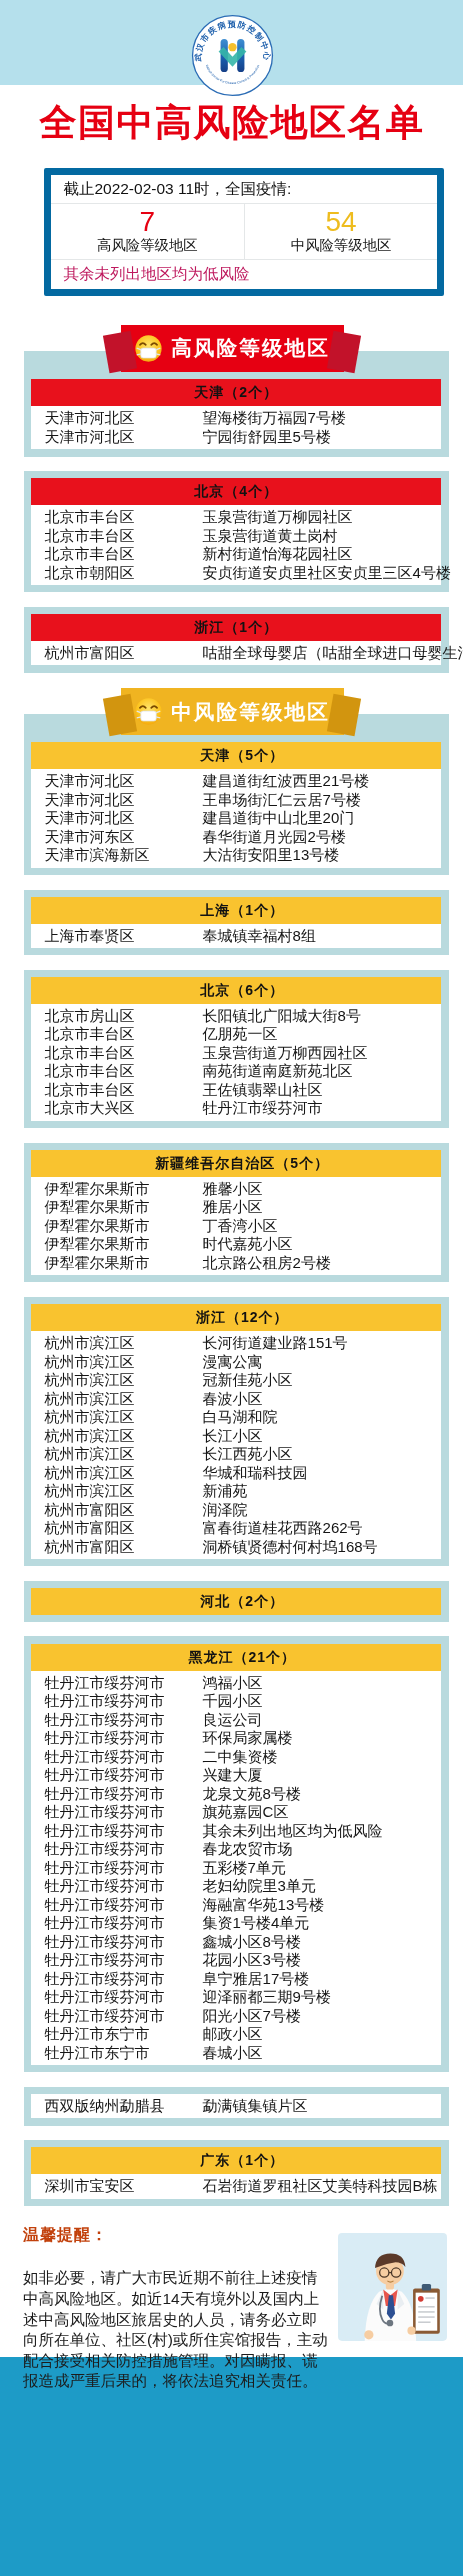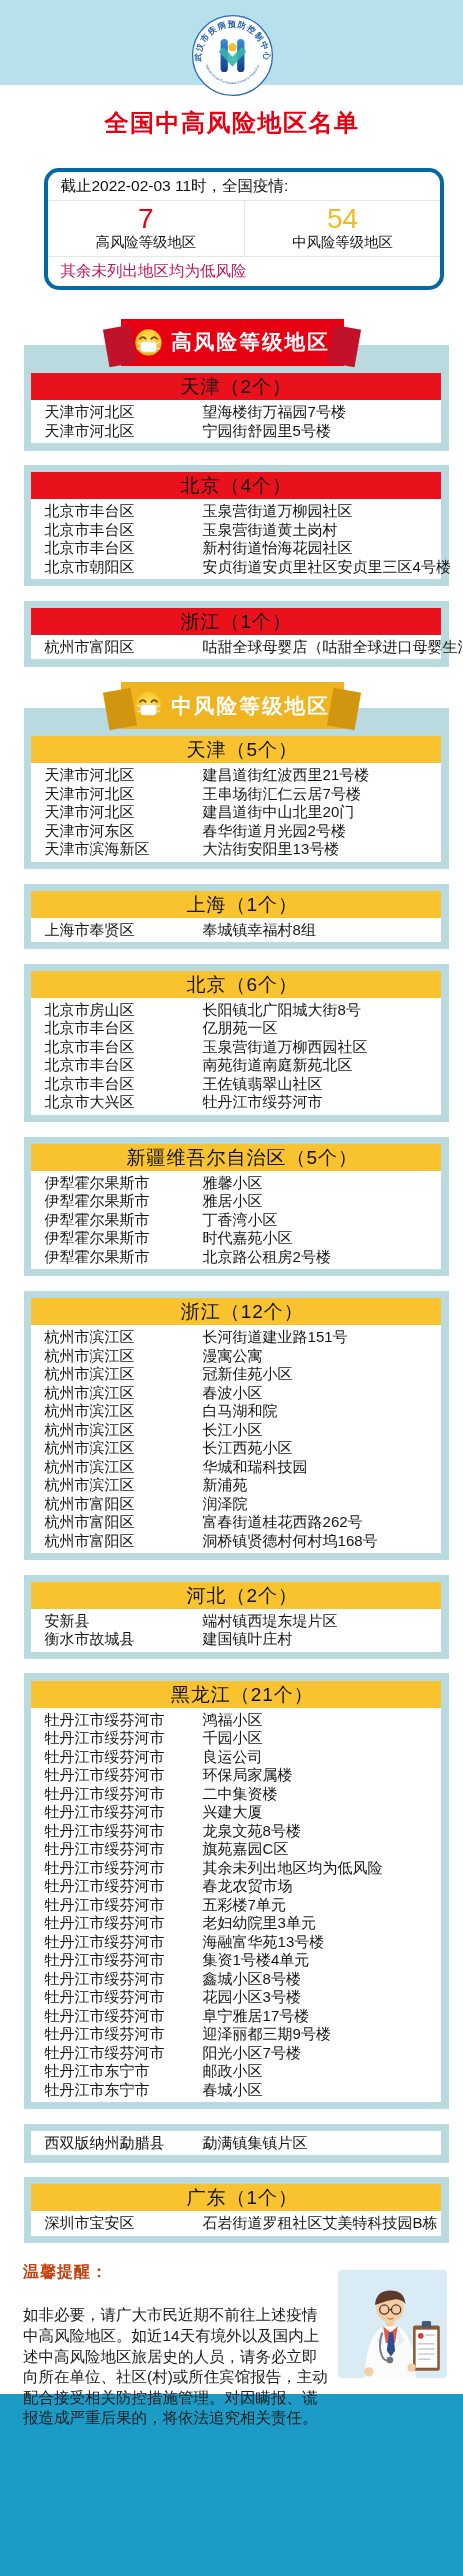--- a/index.html
+++ b/index.html
@@ -3,25 +3,25 @@
 <meta charset="utf-8">
 <style>
   html,body{margin:0;padding:0;}
   body{width:464px;height:2666px;overflow:hidden;background:#fff;
        font-family:"Liberation Sans","DejaVu Sans",sans-serif;color:#141414;}
   .page{display:flex;flex-direction:column;height:2666px;}
 
   
   .band{height:85px;background:#b5e0ec;position:relative;}
   .logo{position:absolute;left:191px;top:14.4px;width:83px;height:83px;}
-  .title{margin:13.4px 0 0;text-align:center;font-size:24px;font-weight:900;
+  .title{margin:13.4px 0 0;text-align:center;font-size:37px;font-weight:900;
          color:#e60012;letter-spacing:1.5px;line-height:49px;}
 
   
-  .summary{margin:20.6px 19.6px 0 44px;border:4px solid #0369a1;border-radius:15px;background:#fff;}
+  .summary{margin:20.6px 19.6px 0 44px;border:7px solid #0369a1;border-radius:2px;background:#fff;}
   .s-date{padding:5.2px 12.4px 4.1px;font-size:15.5px;line-height:18.5px;color:#111;
           border-bottom:0.5px solid #e4e7e8;}
   .s-stats{display:flex;border-bottom:0.5px solid #e4e7e8;}
   .s-cell{flex:1;text-align:center;padding:4.1px 0 5.2px;}
   .s-cell:first-child{border-right:0.5px solid #e4e7e8;}
   .s-num{font-size:28px;line-height:28px;font-weight:500;}
   .n-red{color:#e60012;} .n-gold{color:#eebc1e;}
   .s-lab{font-size:14.4px;line-height:15.5px;margin-top:2.6px;color:#161616;}
   .s-note{padding:4.6px 12.4px 5.7px;font-size:15.5px;line-height:18.5px;color:#be185d;}
 
@@ -36,21 +36,21 @@
   .ribbon::after{right:-14.4px;transform:rotate(10deg);}
   .ribbon.high::before,.ribbon.high::after{background:#c2122a;}
   .ribbon.medium::before,.ribbon.medium::after{background:#d2950f;}
   .ribbon-label{color:#fff;font-size:20.6px;font-weight:800;letter-spacing:2.1px;white-space:nowrap;}
   .ribbon svg{flex:0 0 auto;}
 
   
   .panel{background:#b9dade;margin:0 15.5px 14.4px 24px;padding:7.2px;}
   .panel.first{padding-top:28px;}
   .card{background:#fff;}
-  .pbar{height:27px;line-height:27px;text-align:center;font-size:19px;font-weight:400;
+  .pbar{height:27px;line-height:27px;text-align:center;font-size:14px;font-weight:700;
         color:#121212;letter-spacing:1px;}
   .pbar.high{background:#e8111c;}
   .pbar.medium{background:#f9c32f;padding-left:12px;}
   .rows{padding:3px 0;}
   .row{display:flex;font-size:15px;line-height:18.5px;color:#151515;}
   .loc{flex:0 0 158px;padding-left:13.4px;white-space:nowrap;}
   .venue{flex:1;white-space:nowrap;transform-origin:left center;}
 
   
   .tips{position:relative;margin:5.2px 0 0 23px;height:124px;}
@@ -344,30 +344,20 @@
             <div class="row">
               <div class="loc">杭州市富阳区</div>
               <div class="venue">洞桥镇贤德村何村坞168号</div>
             </div>
           </div>
         </div>
       </section>
       <section class="panel">
         <div class="card">
           <div class="pbar medium">河北（2个）</div>
-          <div class="rows">
-            <div class="row">
-              <div class="loc">安新县</div>
-              <div class="venue">端村镇西堤东堤片区</div>
-            </div>
-            <div class="row">
-              <div class="loc">衡水市故城县</div>
-              <div class="venue">建国镇叶庄村</div>
-            </div>
-          </div>
         </div>
       </section>
       <section class="panel">
         <div class="card">
           <div class="pbar medium">黑龙江（21个）</div>
           <div class="rows">
             <div class="row">
               <div class="loc">牡丹江市绥芬河市</div>
               <div class="venue">鸿福小区</div>
             </div>

